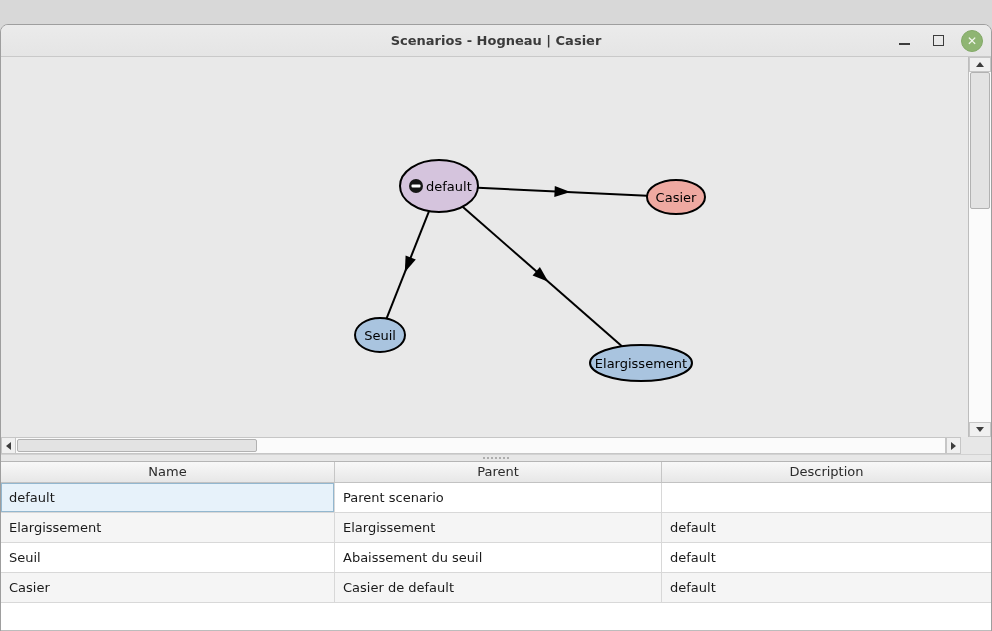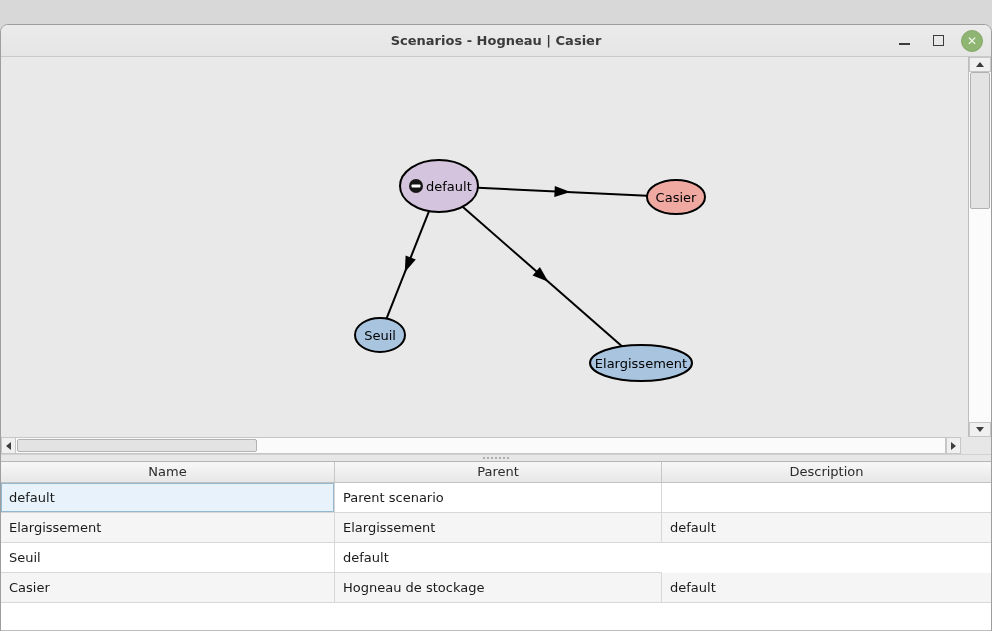--- a/index.html
+++ b/index.html
@@ -159,25 +159,26 @@
           <div class="cell">Parent scenario</div>
           <div class="cell"></div>
         </div>
         <div class="trow">
           <div class="cell">Elargissement</div>
           <div class="cell">Elargissement</div>
           <div class="cell">default</div>
         </div>
         <div class="trow">
           <div class="cell">Seuil</div>
+          <div class="cell">Abaissement du seuil</div>
           <div class="cell">default</div>
         </div>
         <div class="trow">
           <div class="cell">Casier</div>
-          <div class="cell">Hogneau de stockage</div>
+          <div class="cell">Casier de default</div>
           <div class="cell">default</div>
         </div>
       </div>
     <div class="table-fill"></div>
   </div>
 
   <div class="statusbar">
     <div class="resize-grip"></div>
   </div>
 

